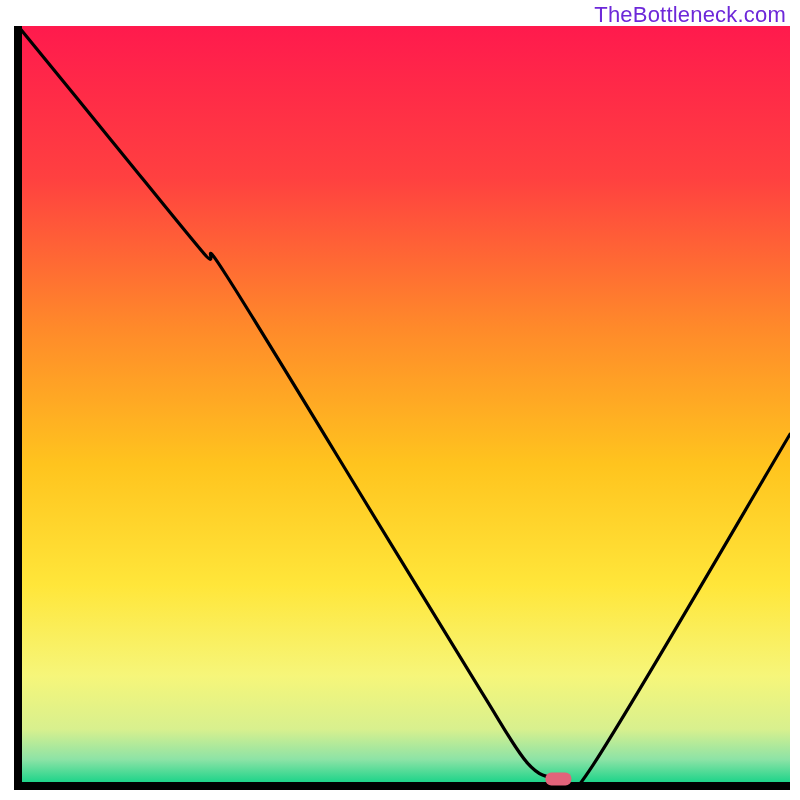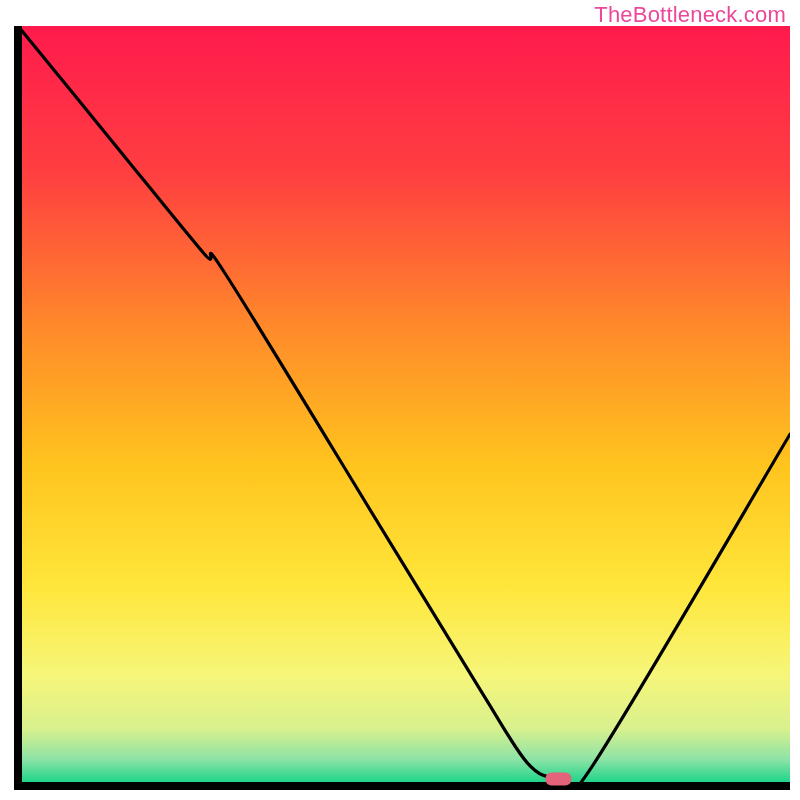--- a/index.html
+++ b/index.html
@@ -7,21 +7,21 @@
     padding: 0;
     width: 800px;
     height: 800px;
     background: #ffffff;
     font-family: Arial, Helvetica, sans-serif;
   }
   .watermark {
     position: absolute;
     top: 2px;
     right: 14px;
-    color: #ec4899;
+    color: #6d28d9;
     font-size: 22px;
     font-weight: 500;
     letter-spacing: 0.2px;
   }
   .frame {
     position: absolute;
     left: 10px;
     top: 26px;
     width: 780px;
     height: 764px;

